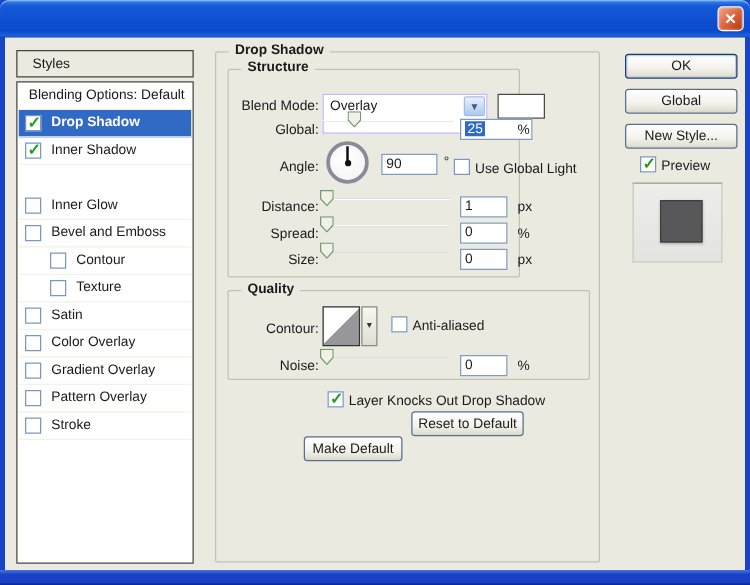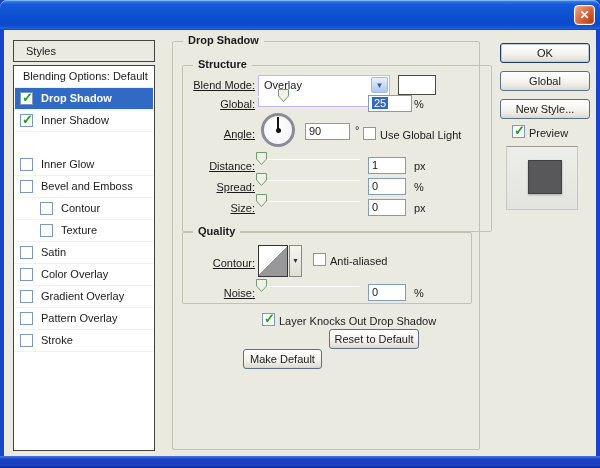--- a/index.html
+++ b/index.html
@@ -38,21 +38,21 @@
   .cb { position:absolute; left:5px; top:4px; width:13px; height:13px; background:#fff;
     border:1px solid #7B99C0; cursor:pointer; }
   .cb.checked::after { content:"✓"; position:absolute; left:1px; top:-3px; font-size:13px;
     font-weight:bold; color:#1FA11F; }
 
   
   .group { position:absolute; border:1px solid #C2C1B2; border-radius:2px; }
   .glabel { position:absolute; top:-8px; left:10px; background:#EBEAE1; padding:0 5px;
     font-weight:bold; white-space:nowrap; }
 
-  .rlabel { position:absolute; width:80px; text-align:right; white-space:nowrap;text-decoration:underline; }
+  .rlabel { position:absolute; width:80px; text-align:right; white-space:nowrap; }
   .unit { position:absolute; white-space:nowrap; }
 
   
   .field { position:absolute; height:17px; background:#fff; border:1px solid #7F9DB9;
     padding:1px 3px; line-height:13px; cursor:text; }
   .sel-text { background:#316AC5; color:#fff; padding:0 2px; }
 
   
   #blend-combo { position:absolute; left:258px; top:75px; width:132px; height:32px;
     background:#fff; border:1px solid #c4b5fd; cursor:pointer; }
@@ -156,41 +156,41 @@
     <div class="srow" style="top:264px">
         <span class="cb"></span>
         <span class="slabel">Stroke</span>
       </div>
   </div>
 
   <div class="group" style="left:172px; top:41px; width:308px; height:409px;">
     <span class="glabel">Drop Shadow</span>
   </div>
 
-  <div class="group" style="left:182px; top:65px; width:310px; height:167px;">
+  <div class="group" style="left:182px; top:55px; width:234px; height:167px;">
     <span class="glabel">Structure</span>
   </div>
 
   <span class="rlabel" style="left:175px; top:79px;">Blend Mode:</span>
   <div id="blend-combo">
     <span class="ctext">Overlay</span>
     <span class="cbtn">▼</span>
   </div>
   <div id="blend-swatch"></div>
 
   <span class="rlabel" style="left:175px; top:98px;">Global:</span>
   <div class="slider" style="left:258px; top:89px; width:104px;">
     <div class="track"></div>
     <div class="thumb" style="left:20px;">
       <svg width="11" height="13" viewBox="0 0 11 13">
           <path d="M0.5 0.5 H10.5 V7 L5.5 12.5 L0.5 7 Z" fill="#F1F0E9" stroke="#6E9E6E"></path>
         </svg>
     </div>
   </div>
-  <div class="field" style="left:368px; top:95px; width:44px;"><span class="sel-text">25</span></div>
+  <div class="field" style="left:368px; top:95px; width:58px;"><span class="sel-text">25</span></div>
   <span class="unit" style="left:414px; top:98px;">%</span>
 
   <span class="rlabel" style="left:175px; top:128px;">Angle:</span>
   <div id="angle-dial">
     <div id="angle-needle"></div>
     <div id="angle-dot"></div>
   </div>
   <div class="field" style="left:305px; top:123px; width:45px;"><span>90</span></div>
   <span class="unit" style="left:355px; top:124px;">°</span>
   <span class="cb" style="left:363px; top:127px;"></span>

